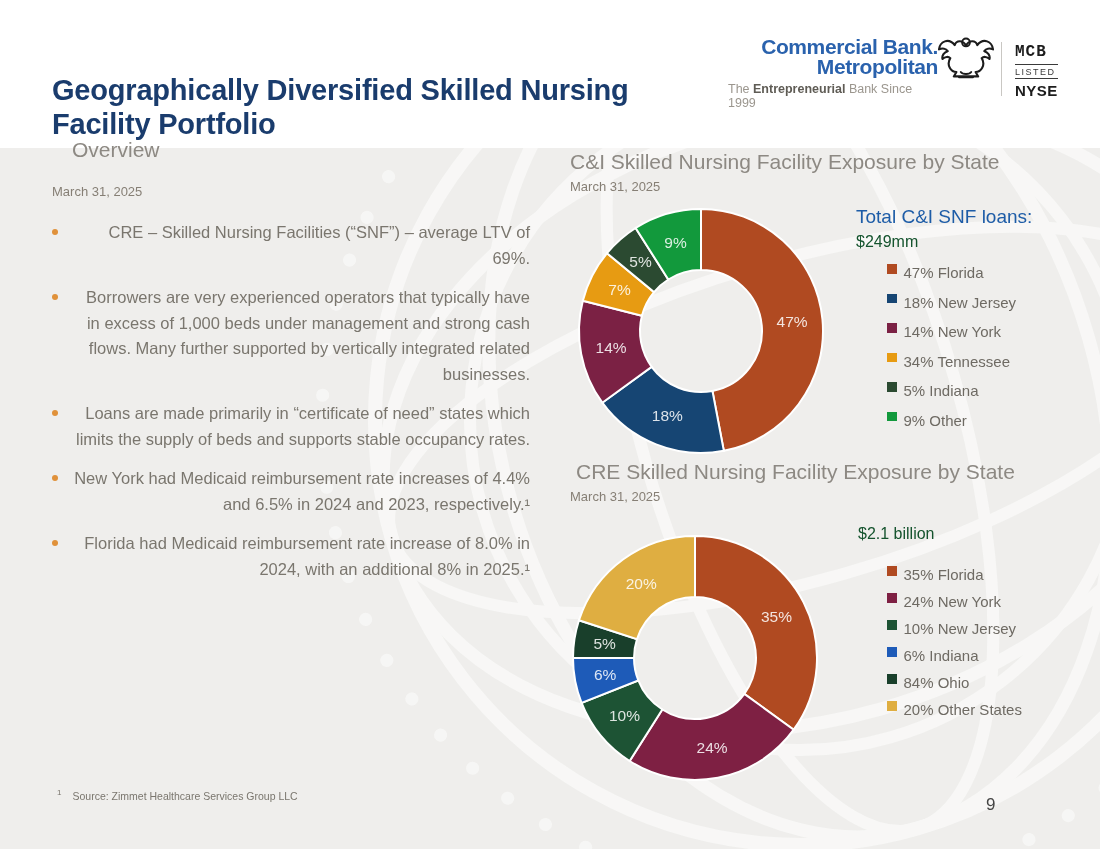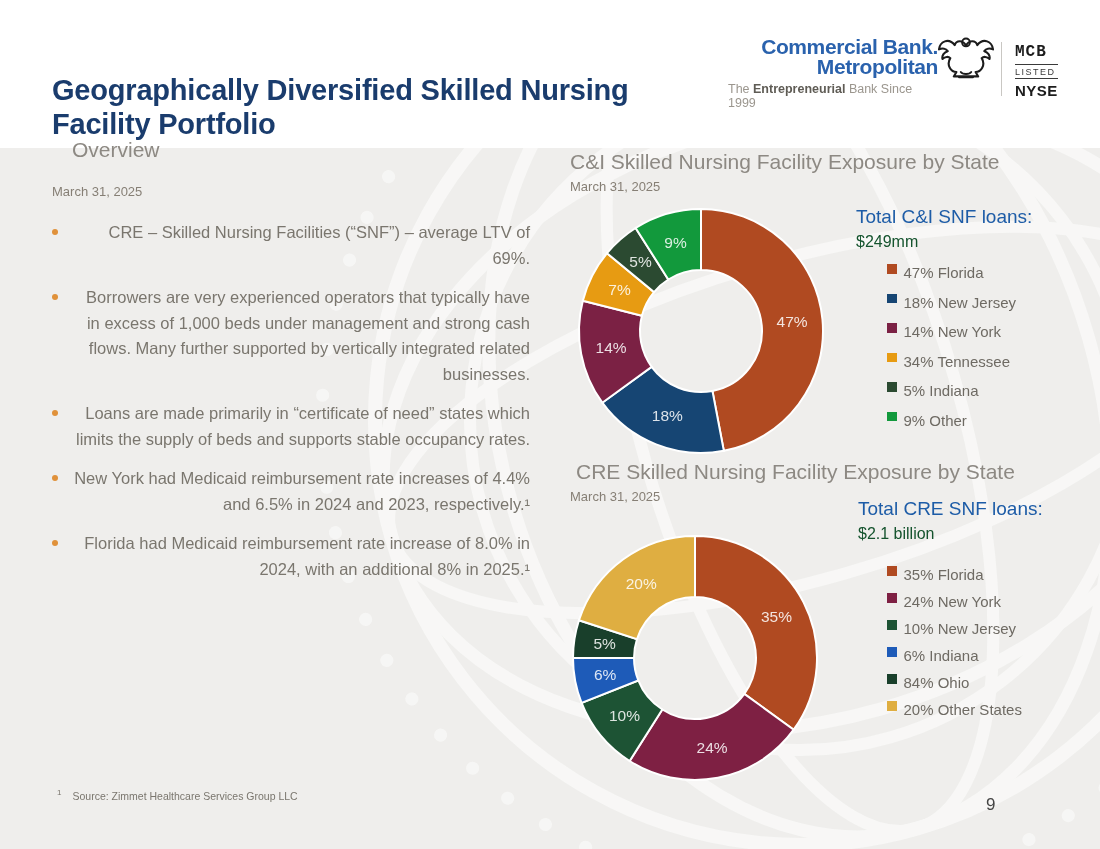--- a/index.html
+++ b/index.html
@@ -156,21 +156,20 @@
       <text x="156.1" y="224.9" text-anchor="middle" class="slice-label">24%</text>
       <path d="M 73.63 233.01 A 122 122 0 0 1 25.57 174.91 L 82.28 152.46 A 61 61 0 0 0 106.31 181.50 Z" fill="#1d5334" stroke="#ffffff" stroke-width="2"></path>
       <text x="68.5" y="193.3" text-anchor="middle" class="slice-label">10%</text>
       <path d="M 25.57 174.91 A 122 122 0 0 1 17.00 130.00 L 78.00 130.00 A 61 61 0 0 0 82.28 152.46 Z" fill="#1e5bb8" stroke="#ffffff" stroke-width="2"></path>
       <text x="49.1" y="152.1" text-anchor="middle" class="slice-label">6%</text>
       <path d="M 17.00 130.00 A 122 122 0 0 1 22.97 92.30 L 80.99 111.15 A 61 61 0 0 0 78.00 130.00 Z" fill="#193f2b" stroke="#ffffff" stroke-width="2"></path>
       <text x="48.6" y="120.7" text-anchor="middle" class="slice-label">5%</text>
       <path d="M 22.97 92.30 A 122 122 0 0 1 139.00 8.00 L 139.00 69.00 A 61 61 0 0 0 80.99 111.15 Z" fill="#dfae41" stroke="#ffffff" stroke-width="2"></path>
       <text x="85.2" y="61.0" text-anchor="middle" class="slice-label">20%</text>
     </svg>
-  <div class="total-label" style="left:858px; top:498px;">Total CRE SNF loans:</div>
   <div class="total-value" style="left:858px; top:525px;">$2.1 billion</div>
   <ul class="legend legend-2" style="left:887px; top:566px;">
       <li>
         <span class="swatch" style="background: rgb(176, 74, 33);"></span>
         <span>35% Florida</span>
       </li>
       <li>
         <span class="swatch" style="background: rgb(126, 32, 67);"></span>
         <span>24% New York</span>
       </li>

